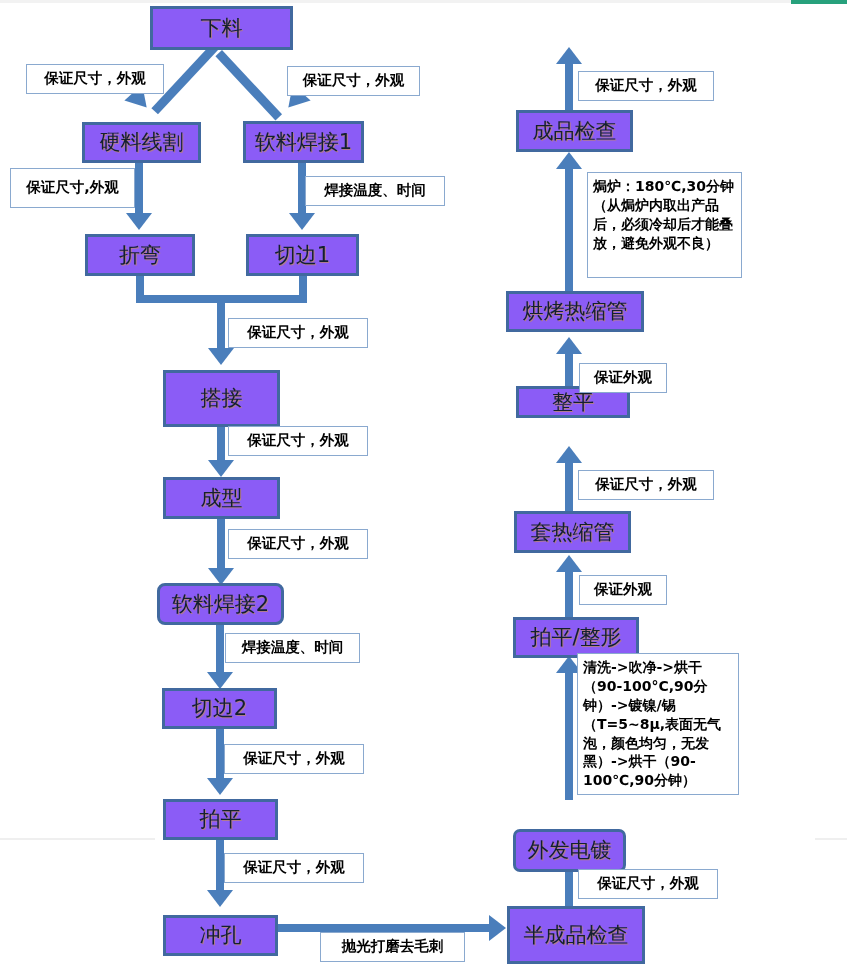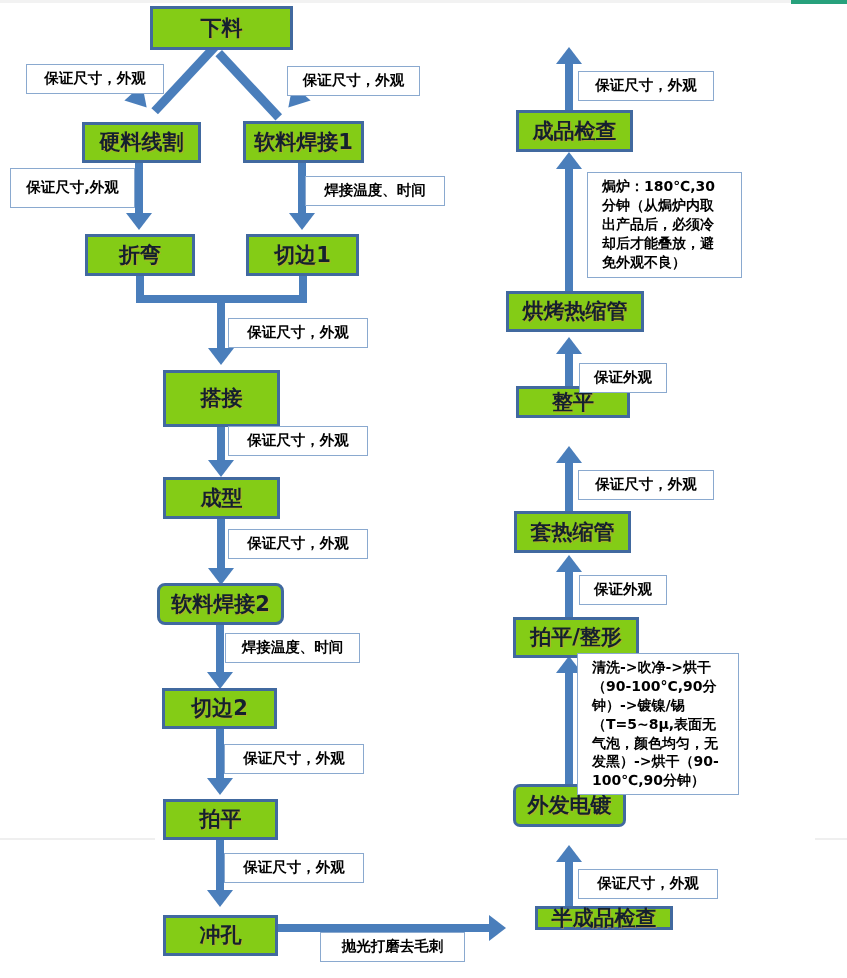--- a/index.html
+++ b/index.html
@@ -42,27 +42,27 @@
     left: 815px; top: 838px;
     width: 32px; height: 2px;
     background: #efefef;
   }
 
   
   .node {
     position: absolute;
     box-sizing: border-box;
     border: 3px solid #41699f;
-    background: #84cc16;
+    background: #8b5cf6;
     color: #14202e;
     display: flex;
     align-items: center;
     justify-content: center;
     text-align: center;
-    font-weight: 700;
+    font-weight: 400;
     font-size: 21px;
     line-height: 1.05;
     letter-spacing: 0px;
     text-shadow: 1px 1px 0 rgba(210,150,60,0.55);
     z-index: 5;
   }
 
   
   .label {
     position: absolute;
@@ -78,21 +78,21 @@
     justify-content: center;
     text-align: center;
     padding: 1px 4px;
     z-index: 7;
   }
   .label.ml {
     align-items: flex-start;
     justify-content: flex-start;
     text-align: left;
     line-height: 1.35;
-    padding: 4px 14px;
+    padding: 4px 5px;
     font-size: 14px;
     white-space: pre-line;
   }
 
   
   .vline, .hline {
     position: absolute;
     background: #4a7ebb;
     z-index: 2;
   }
@@ -203,27 +203,27 @@
   <div class="vline" style="left:216px; top:840px; width:8px; height:56px;"></div>
   <div class="arrow-down" style="left:207px; top:890px;"></div>
   <div class="label" style="left:224px; top:853px; width:140px; height:30px;">保证尺寸，外观</div>
 
   <div class="node" style="left:163px; top:908px; width:115px; height:41px;margin-top:7px;">冲孔</div>
 
   <div class="hline" style="left:278px; top:924px; width:215px; height:8px;"></div>
   <div class="arrow-right" style="left:489px; top:915px;"></div>
   <div class="label" style="left:320px; top:932px; width:145px; height:30px;">抛光打磨去毛刺</div>
 
-  <div class="node" style="left:507px; top:906px; width:138px; height:24px;margin-left:28px;">半成品检查</div>
+  <div class="node" style="left:507px; top:906px; width:138px; height:58px;">半成品检查</div>
 
   <div class="vline" style="left:565px; top:860px; width:8px; height:46px;"></div>
   <div class="arrow-up" style="left:556px; top:845px;"></div>
   <div class="label" style="left:578px; top:869px; width:140px; height:30px;">保证尺寸，外观</div>
 
-  <div class="node" style="left:513px; top:784px; width:113px; height:43px;border-radius:7px;">外发电镀</div>
+  <div class="node" style="left:513px; top:829px; width:113px; height:43px;border-radius:7px;">外发电镀</div>
 
   <div class="vline" style="left:565px; top:672px; width:8px; height:128px;"></div>
   <div class="arrow-up" style="left:556px; top:656px;"></div>
   <div class="label ml" style="left:577px; top:653px; width:162px; height:142px;">清洗-&gt;吹净-&gt;烘干（90-100°C,90分钟）-&gt;镀镍/锡（T=5~8μ,表面无气泡，颜色均匀，无发黑）-&gt;烘干（90-100℃,90分钟）</div>
 
   <div class="node" style="left:513px; top:617px; width:126px; height:41px;">拍平/整形</div>
 
   <div class="vline" style="left:565px; top:570px; width:8px; height:47px;"></div>
   <div class="arrow-up" style="left:556px; top:555px;"></div>
   <div class="label" style="left:579px; top:575px; width:88px; height:30px;">保证外观</div>

